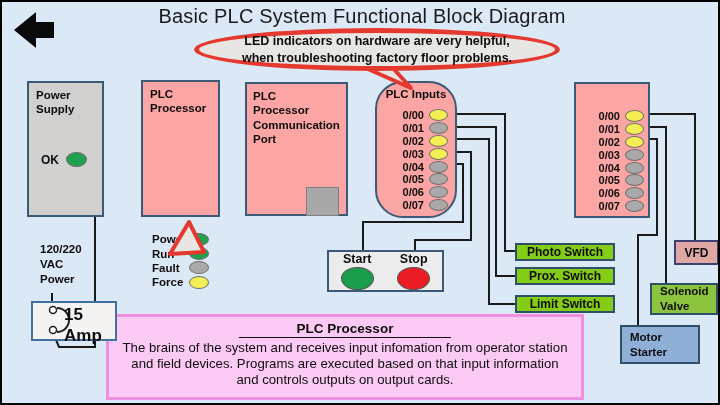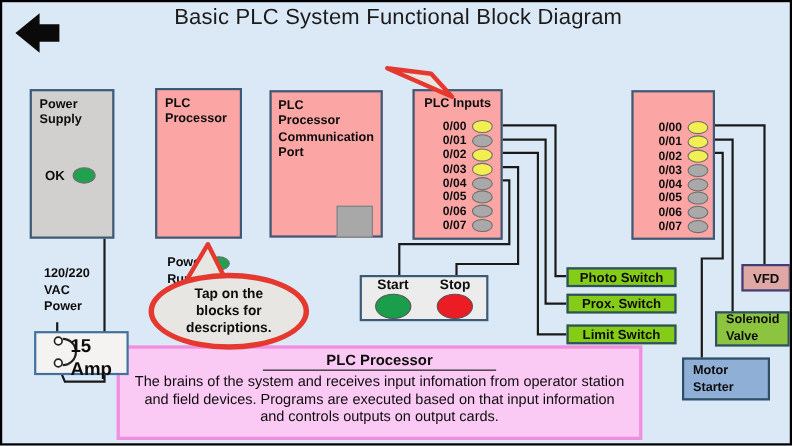--- a/index.html
+++ b/index.html
@@ -103,21 +103,21 @@
   </div>
 
   <div class="abs block" style="left:243px;top:80px;width:103px;height:134px;">
     <div class="block-title" style="padding-left:6px;">PLC
 Processor
 Communication
 Port</div>
     <div class="port-square"></div>
   </div>
 
-  <div class="abs block" style="left:373px;top:79px;width:82px;height:137px;">
+  <div class="abs block" style="left:373px;top:79px;width:82px;height:137px;border-radius:28px;">
     <div class="block-title center">PLC Inputs</div>
     <div class="chanlist">
       <div class="chan-row">
           <span>0/00</span>
           <span class="led" style="background: rgb(243, 238, 82);"></span>
         </div>
       <div class="chan-row">
           <span>0/01</span>
           <span class="led" style="background: rgb(169, 169, 169);"></span>
         </div>
@@ -219,17 +219,16 @@
 
   <svg id="overlay" class="layer">
     <rect x="30" y="300" width="84" height="38" fill="#f4f3f1" stroke="#41719c" stroke-width="2"></rect>
     <path d="M 55 306 A 12 12 0 0 1 55 330" fill="none" stroke="#222" stroke-width="2"></path>
     <circle cx="51" cy="308" r="3.5" fill="#fff" stroke="#222" stroke-width="1.5"></circle>
     <circle cx="51" cy="328" r="3.5" fill="#fff" stroke="#222" stroke-width="1.5"></circle>
     <polygon points="350,60 390,65 409,86" fill="#e8e6e3" stroke="#e5382e" stroke-width="4" stroke-linejoin="round"></polygon>
     <polygon points="168,252 202,250 187,220" fill="#e8e6e3" stroke="#e5382e" stroke-width="4" stroke-linejoin="round"></polygon>
   </svg>
 
-  <div class="abs bubble bubble2">Tap on the
-blocks for
-descriptions.</div>
+  <div class="abs bubble bubble1">LED indicators on hardware are very helpful,
+when troubleshooting factory floor problems.</div>
 
 </div>
 
 </body></html>

